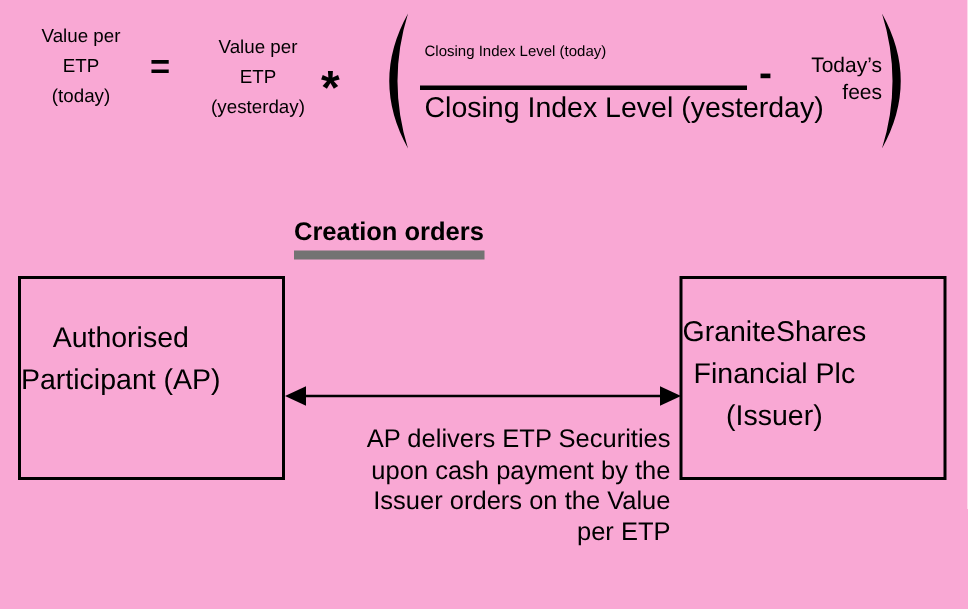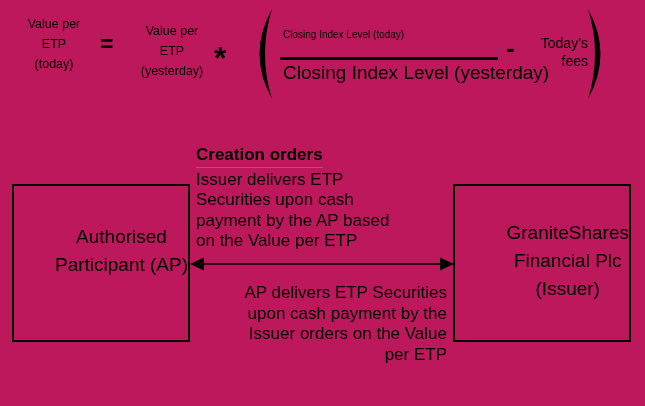--- a/index.html
+++ b/index.html
@@ -1,17 +1,17 @@
 <!DOCTYPE html>
 <html><head>
 <meta charset="utf-8">
 <style>
   html,body{margin:0;padding:0;background:#ffffff;}
   .canvas{
-    position:relative;width:645px;height:406px;background:#be185d;
+    position:relative;width:645px;height:406px;background:#f9a8d4;
     font-family:"Liberation Sans",sans-serif;color:#000;overflow:hidden;
   }
   .ml{white-space:pre-line;}
 
   
   .f-block{position:absolute;text-align:center;font-size:12.5px;line-height:20px;}
   .lhs{left:8px;top:14px;width:92px;}
   .prev{left:128px;top:21px;width:88px;}
   .fees{left:518px;top:34px;width:70px;font-size:14px;line-height:18px;text-align:right;}
   .f-sym{position:absolute;font-weight:bold;}
@@ -20,31 +20,31 @@
   .minus{left:506px;top:37px;font-size:26px;line-height:22px;}
   .paren{position:absolute;top:8px;}
   .paren.open{left:246px;}
   .paren.close{left:584px;}
   .numerator{position:absolute;left:283px;top:26px;font-size:10px;line-height:18px;}
   .denominator{position:absolute;left:283px;top:64px;font-size:19px;line-height:18px;}
   .frac-bar{position:absolute;left:280px;top:57px;width:218px;height:3px;background:#000;}
 
   
   .box{
-    position:absolute;top:184px;width:178px;height:158px;box-sizing:border-box;
-    border:2px solid #000;display:flex;align-items:center;justify-content:flex-end;
+    position:absolute;top:184px;width:178px;height:136px;box-sizing:border-box;
+    border:2px solid #000;display:flex;align-items:center;justify-content:flex-start;
   }
   .left-box{left:12px;}
   .right-box{left:453px;}
   .left-box .box-label{padding-bottom:24px;}
   .right-box .box-label{padding-bottom:4px;}
   .box-label{font-size:19px;line-height:28px;text-align:center;}
   .arrow{position:absolute;left:189px;top:253px;}
   .note{position:absolute;font-size:17px;line-height:20.5px;}
-  .note-title{font-weight:bold;display:inline-block;border-bottom:1px solid #737373;padding-bottom:1px;}
+  .note-title{font-weight:bold;display:inline-block;border-bottom:6px solid #737373;padding-bottom:1px;}
   .note-body{margin-top:2px;}
   .creation{left:196px;top:145px;text-align:left;}
   .redemption{right:198px;top:281px;text-align:right;}
 </style>
 </head>
 <body>
 
 <div class="canvas">
 
   <section>
@@ -88,24 +88,20 @@
     </div>
 
     <svg class="arrow" width="266" height="22" viewBox="0 0 266 22">
       <line x1="12" y1="11" x2="254" y2="11" stroke="#000" stroke-width="1.6"></line>
       <polygon points="1,11 15,4.5 15,17.5" fill="#000"></polygon>
       <polygon points="265,11 251,4.5 251,17.5" fill="#000"></polygon>
     </svg>
 
     <div class="note creation">
       <span class="note-title">Creation orders</span>
-      <div class="note-body ml">Issuer delivers ETP
-Securities upon cash
-payment by the AP based
-on the Value per ETP</div>
     </div>
 
     <div class="note redemption">
       <div class="note-body ml">AP delivers ETP Securities
 upon cash payment by the
 Issuer orders on the Value
 per ETP</div>
     </div>
 
   </section>

